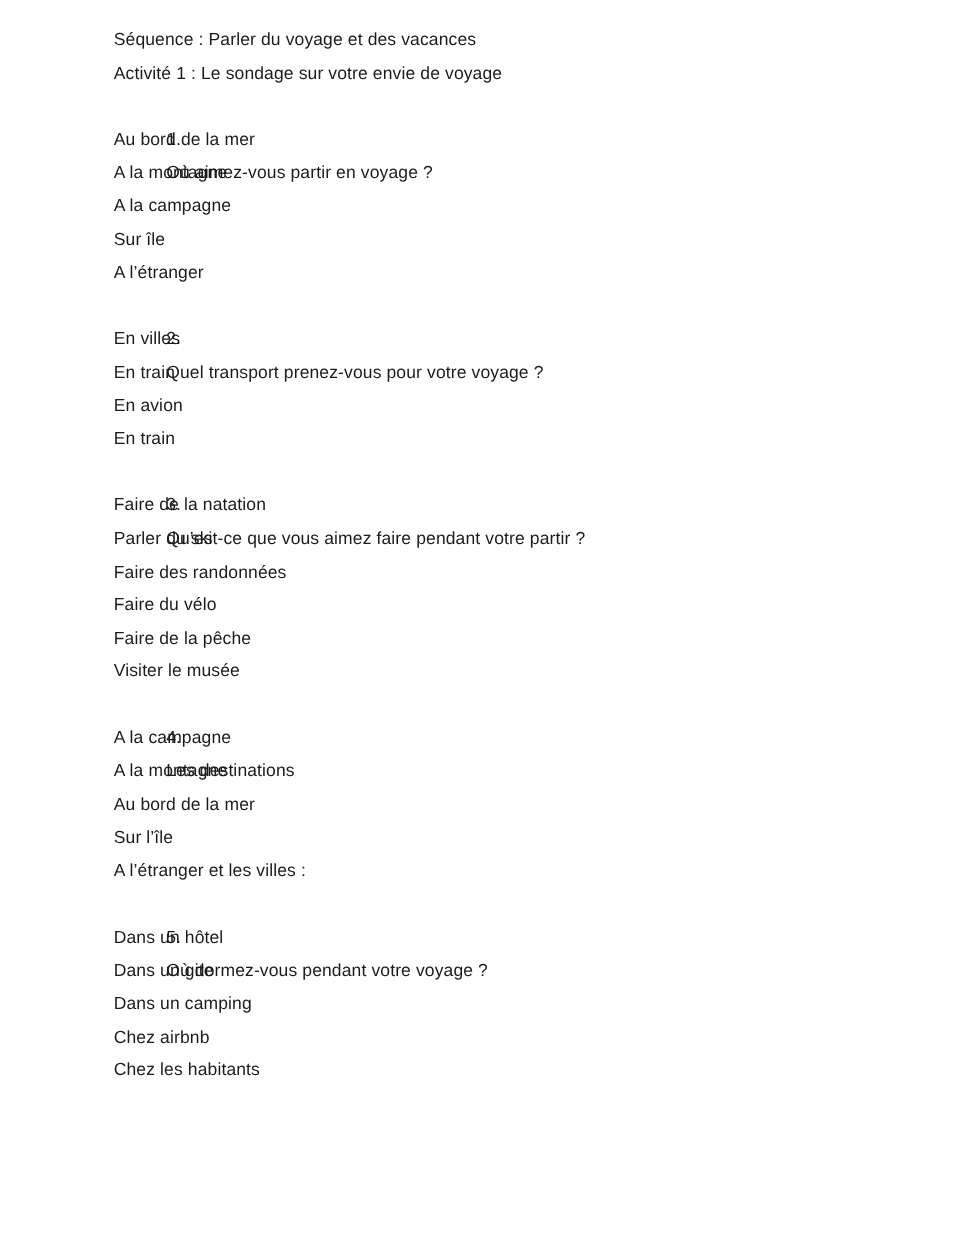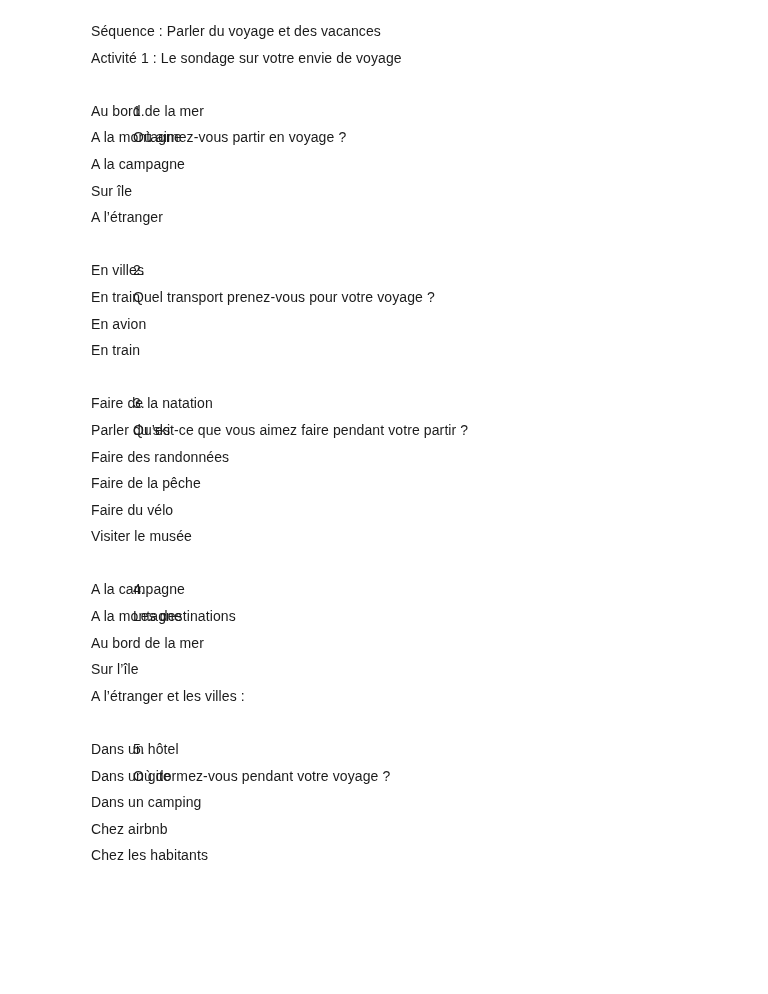--- a/index.html
+++ b/index.html
@@ -63,22 +63,22 @@
   <div class="line">En avion</div>
   <div class="line">En train</div>
 
   <div class="line numbered">
     <span class="num">3.</span>
     <span>Qu’est-ce que vous aimez faire pendant votre partir ?</span>
   </div>
   <div class="line">Faire de la natation</div>
   <div class="line">Parler du ski</div>
   <div class="line">Faire des randonnées</div>
+  <div class="line">Faire du vélo</div>
   <div class="line">Faire de la pêche</div>
-  <div class="line">Faire du vélo</div>
   <div class="line">Visiter le musée</div>
 
   <div class="line numbered">
     <span class="num">4.</span>
     <span>Les destinations</span>
   </div>
   <div class="line">A la campagne</div>
   <div class="line">A la montagne</div>
   <div class="line">Au bord de la mer</div>
   <div class="line">Sur l’île</div>

